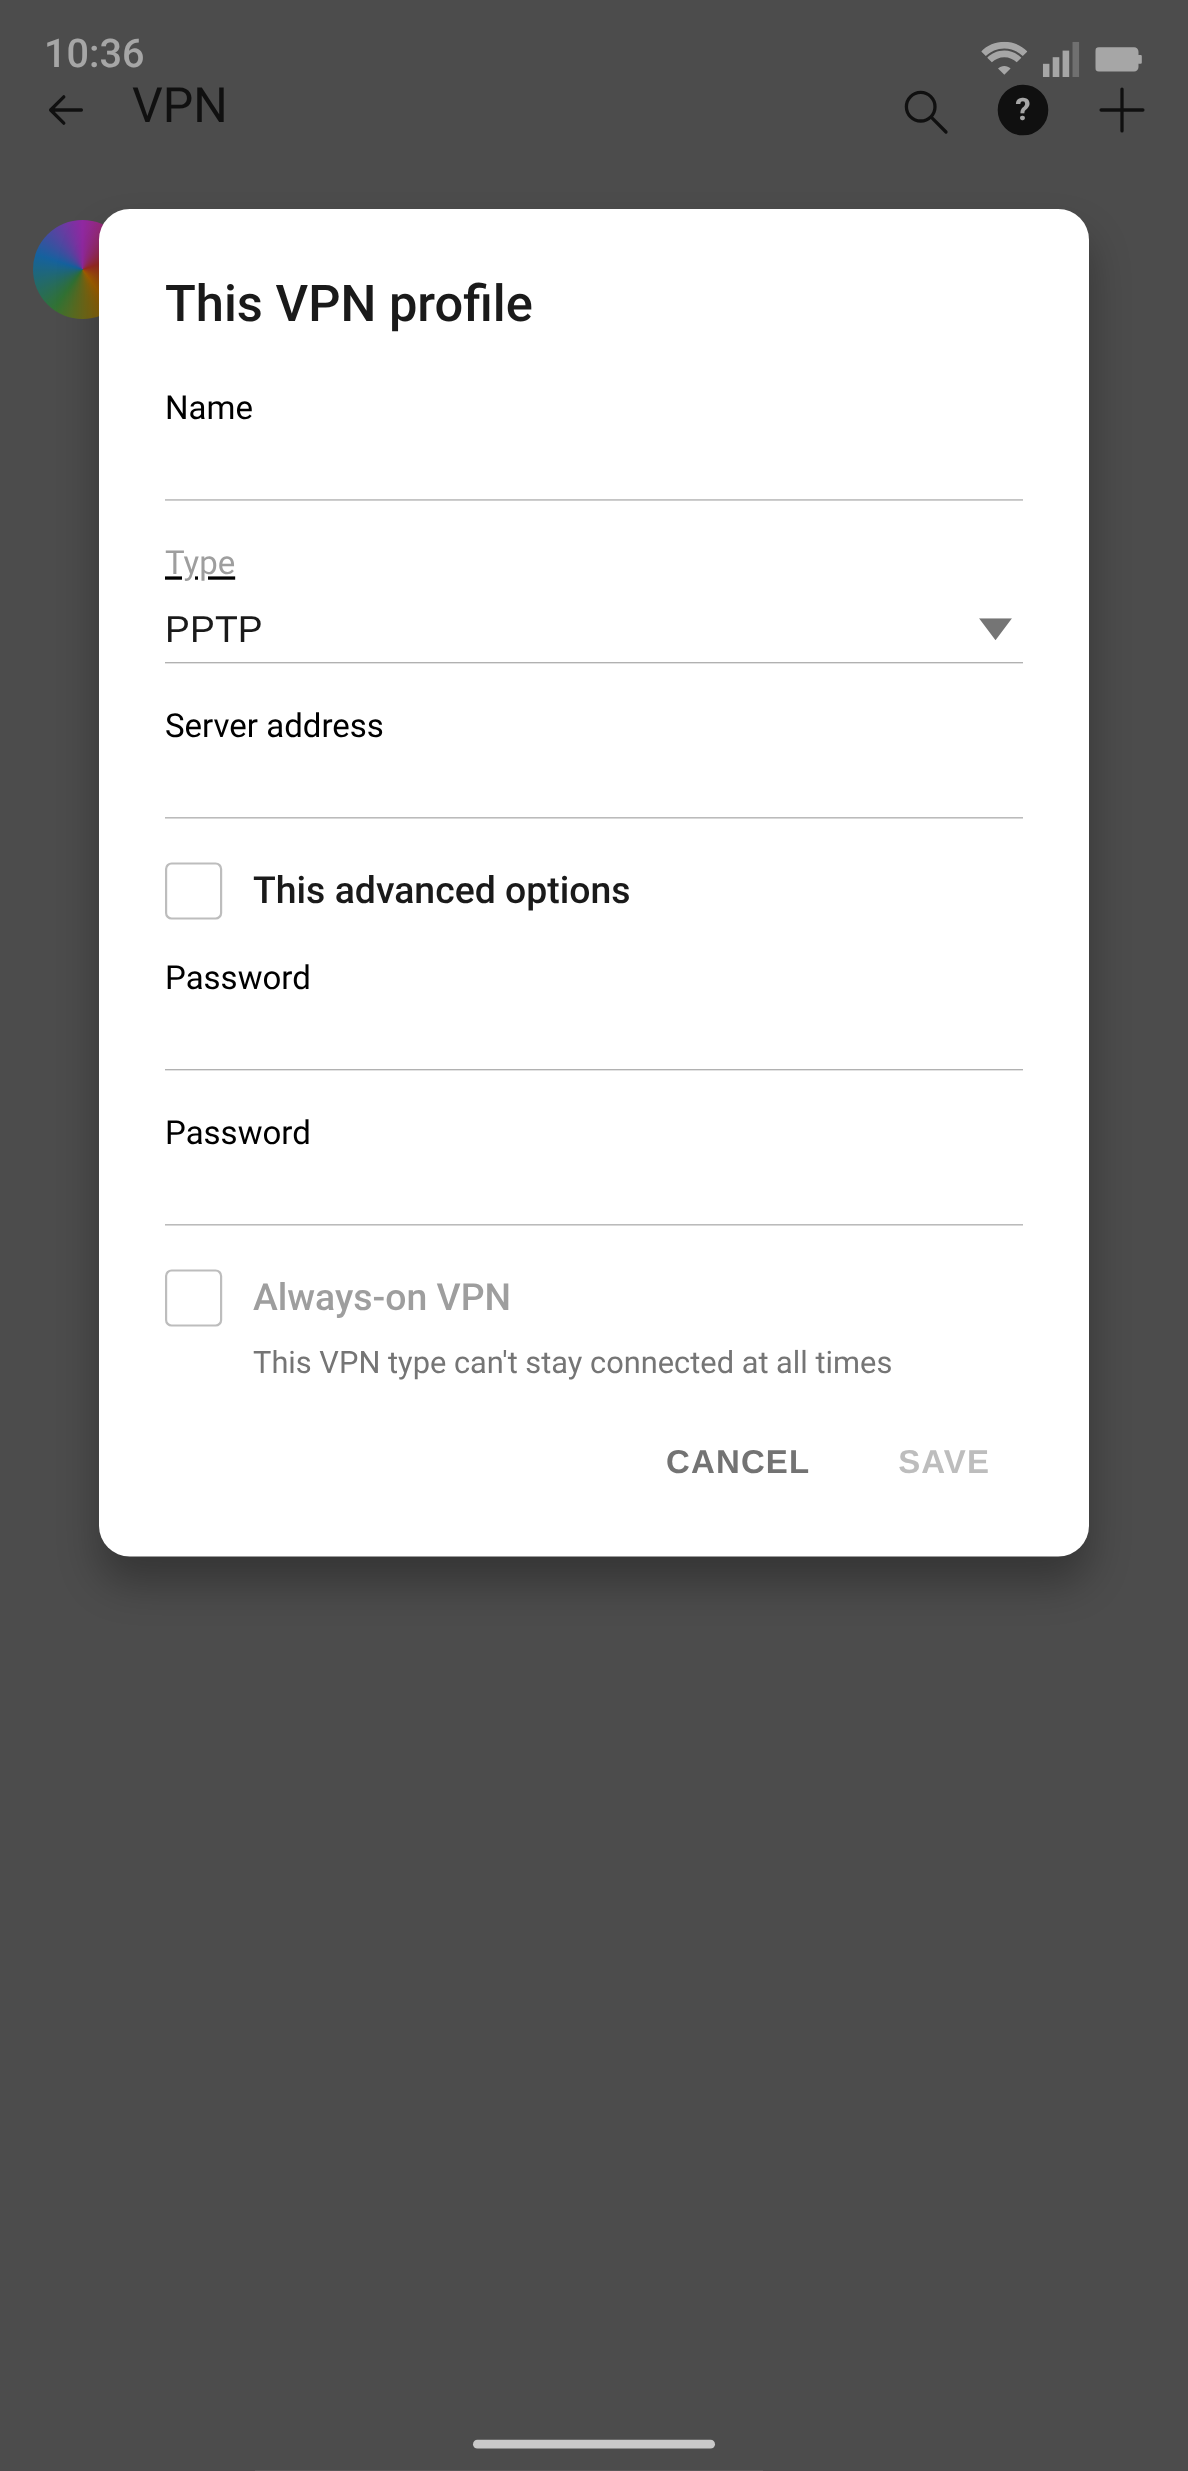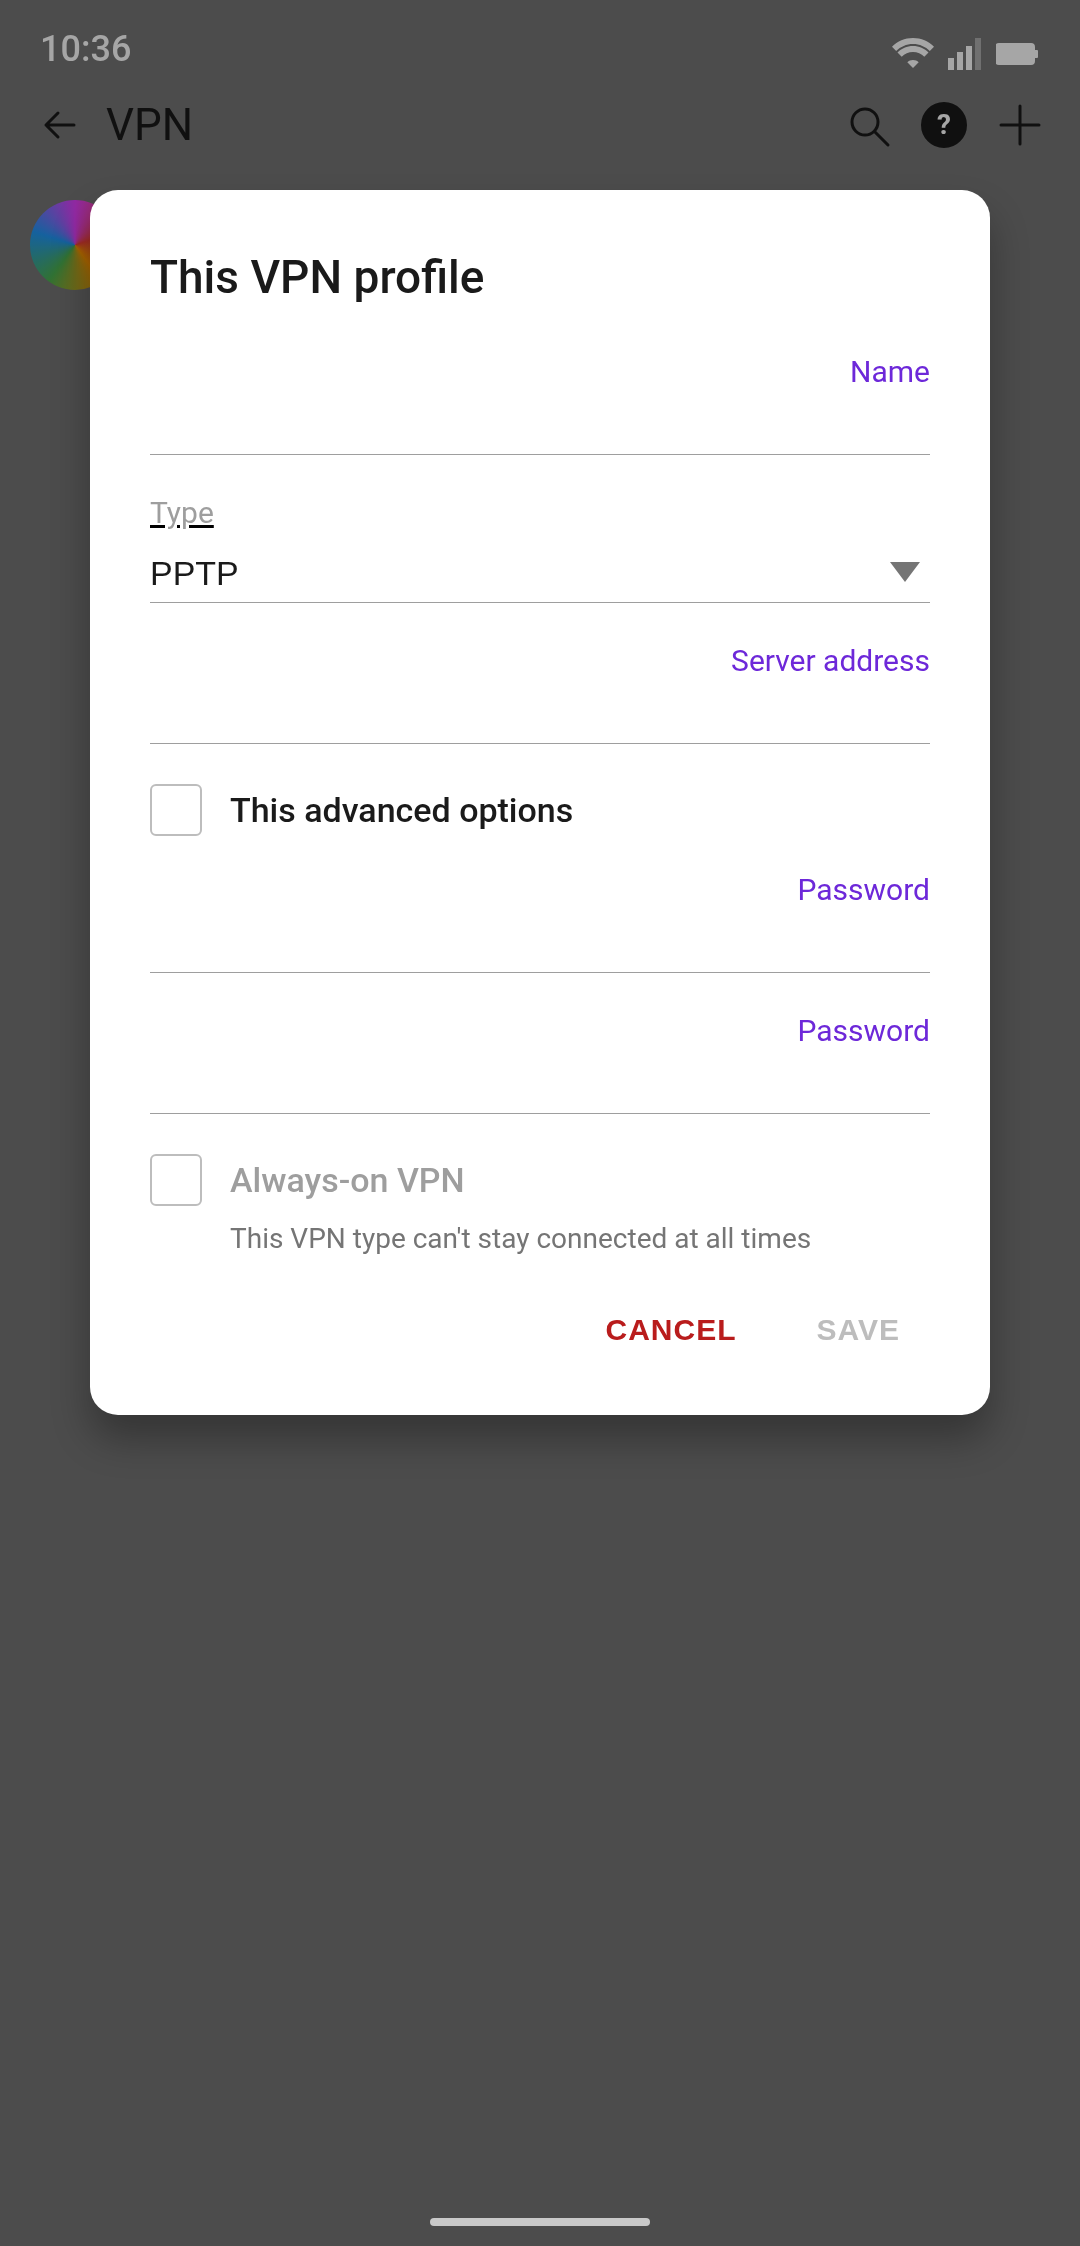--- a/index.html
+++ b/index.html
@@ -40,23 +40,23 @@
     .status-icons svg {
       fill: white;
     }
 
     
     .app-bar {
       width: 100%;
       height: 110px;
       background-color: #757575;
       display: flex;
-      align-items: center;
+      align-items: flex-start;
       padding: 0 30px;
-      gap: 16px;
+      gap: 30px;
     }
 
     .app-bar-title {
       color: #1a1a1a;
       font-size: 44px;
       font-weight: 400;
       flex: 1;
     }
 
     .app-bar-icon {
@@ -108,24 +108,23 @@
       margin-bottom: 50px;
     }
 
     
     .form-field {
       margin-bottom: 40px;
     }
 
     .field-label {
       font-size: 30px;
-      color: #6d28d9;
+      color: #000000;
       margin-bottom: 8px;
       display: block;
-      text-align: right;
     }
 
     .field-input {
       width: 100%;
       border: none;
       border-bottom: 1.5px solid #9e9e9e;
       outline: none;
       font-size: 32px;
       color: #1a1a1a;
       padding: 10px 0;
@@ -226,21 +225,21 @@
     .dialog-actions {
       display: flex;
       justify-content: flex-end;
       gap: 20px;
       margin-top: 40px;
     }
 
     .btn-cancel {
       font-size: 30px;
       font-weight: 700;
-      color: #b91c1c;
+      color: #737373;
       background: transparent;
       border: none;
       padding: 18px 30px;
       cursor: pointer;
       letter-spacing: 1px;
       text-transform: uppercase;
     }
 
     .btn-save {
       font-size: 30px;

